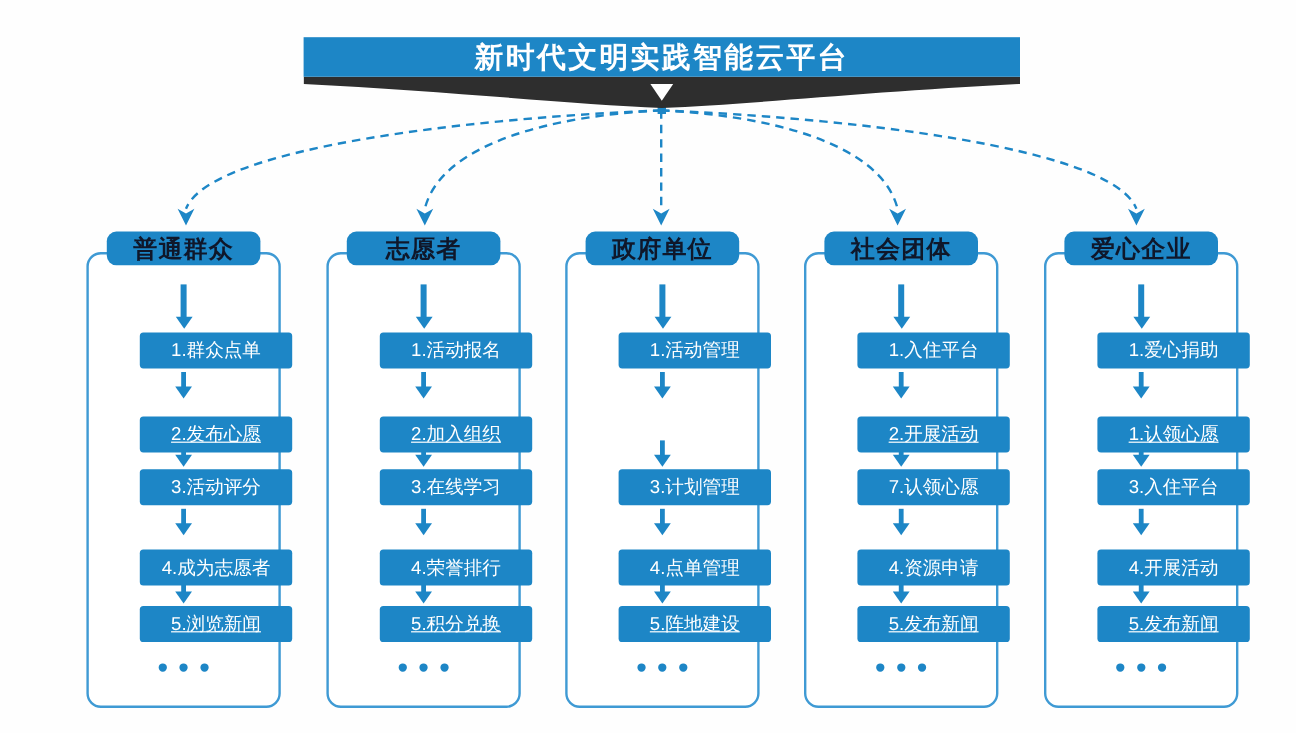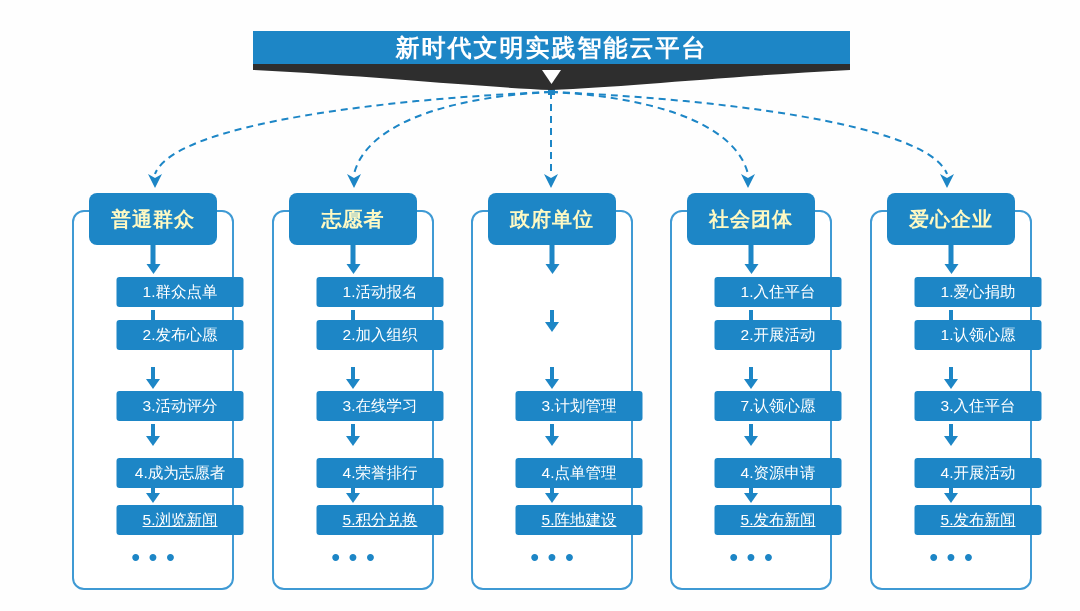--- a/index.html
+++ b/index.html
@@ -19,31 +19,31 @@
   
   .connectors{position:absolute;left:0;top:0;width:1080px;height:611px;pointer-events:none;}
   
   .column{position:absolute;top:193px;width:164px;height:412px;}
   .col-frame{
     position:absolute;left:1px;right:1px;top:17px;height:380px;
     border:2px solid #3f9ad4;border-radius:12px;background:#ffffff;box-sizing:border-box;
   }
   .col-header{
     position:absolute;top:0;left:50%;transform:translateX(-50%);
-    width:128px;height:52px;background:#1d86c6;border-radius:8px;z-index:2;
+    width:128px;height:28px;background:#1d86c6;border-radius:8px;z-index:2;
     display:flex;align-items:center;justify-content:center;
-    color:#fef9c3;font-size:20px;font-weight:bold;letter-spacing:1px;white-space:nowrap;
+    color:#0f172a;font-size:20px;font-weight:bold;letter-spacing:1px;white-space:nowrap;
   }
   .step{
     position:absolute;left:50%;transform:translateX(-50%);
     width:127px;height:30px;background:#1d86c6;border-radius:3px;z-index:2;
     display:flex;align-items:center;justify-content:center;
     color:#fff;font-size:15.5px;white-space:nowrap;margin-left:27px;
   }
-  .step.s1{top:84px;} .step.s2{top:127px;} .step.s3{top:198px;}
+  .step.s1{top:84px;} .step.s2{top:154px;text-decoration:underline;} .step.s3{top:198px;}
   .step.s4{top:265px;} .step.s5{top:312px;text-decoration:underline;}
   
   .varrow{position:absolute;left:50%;transform:translateX(-50%);background:#1d86c6;z-index:1;}
   .varrow::after{
     content:'';position:absolute;left:50%;transform:translateX(-50%);bottom:-9px;
     border:7px solid transparent;border-top:10px solid #1d86c6;border-bottom:none;
   }
   .varrow.big{top:44px;height:28px;width:5px;}
   .varrow.small{height:13px;width:4px;}
   .varrow.a1{top:117px;} .varrow.a2{top:174px;} .varrow.a3{top:231px;} .varrow.a4{top:288px;}
@@ -114,20 +114,21 @@
     <div class="step s4">4.荣誉排行</div>
     <div class="varrow small a4"></div>
     <div class="step s5">5.积分兑换</div>
     <div class="more">•••</div>
   </div>
 
   <div class="column" style="left:470px">
     <div class="col-frame"></div>
     <div class="col-header">政府单位</div>
     <div class="varrow big"></div>
+    <div class="step s1">1.活动管理</div>
     <div class="varrow small a1"></div>
     <div class="varrow small a2"></div>
     <div class="step s3">3.计划管理</div>
     <div class="varrow small a3"></div>
     <div class="step s4">4.点单管理</div>
     <div class="varrow small a4"></div>
     <div class="step s5">5.阵地建设</div>
     <div class="more">•••</div>
   </div>
 

